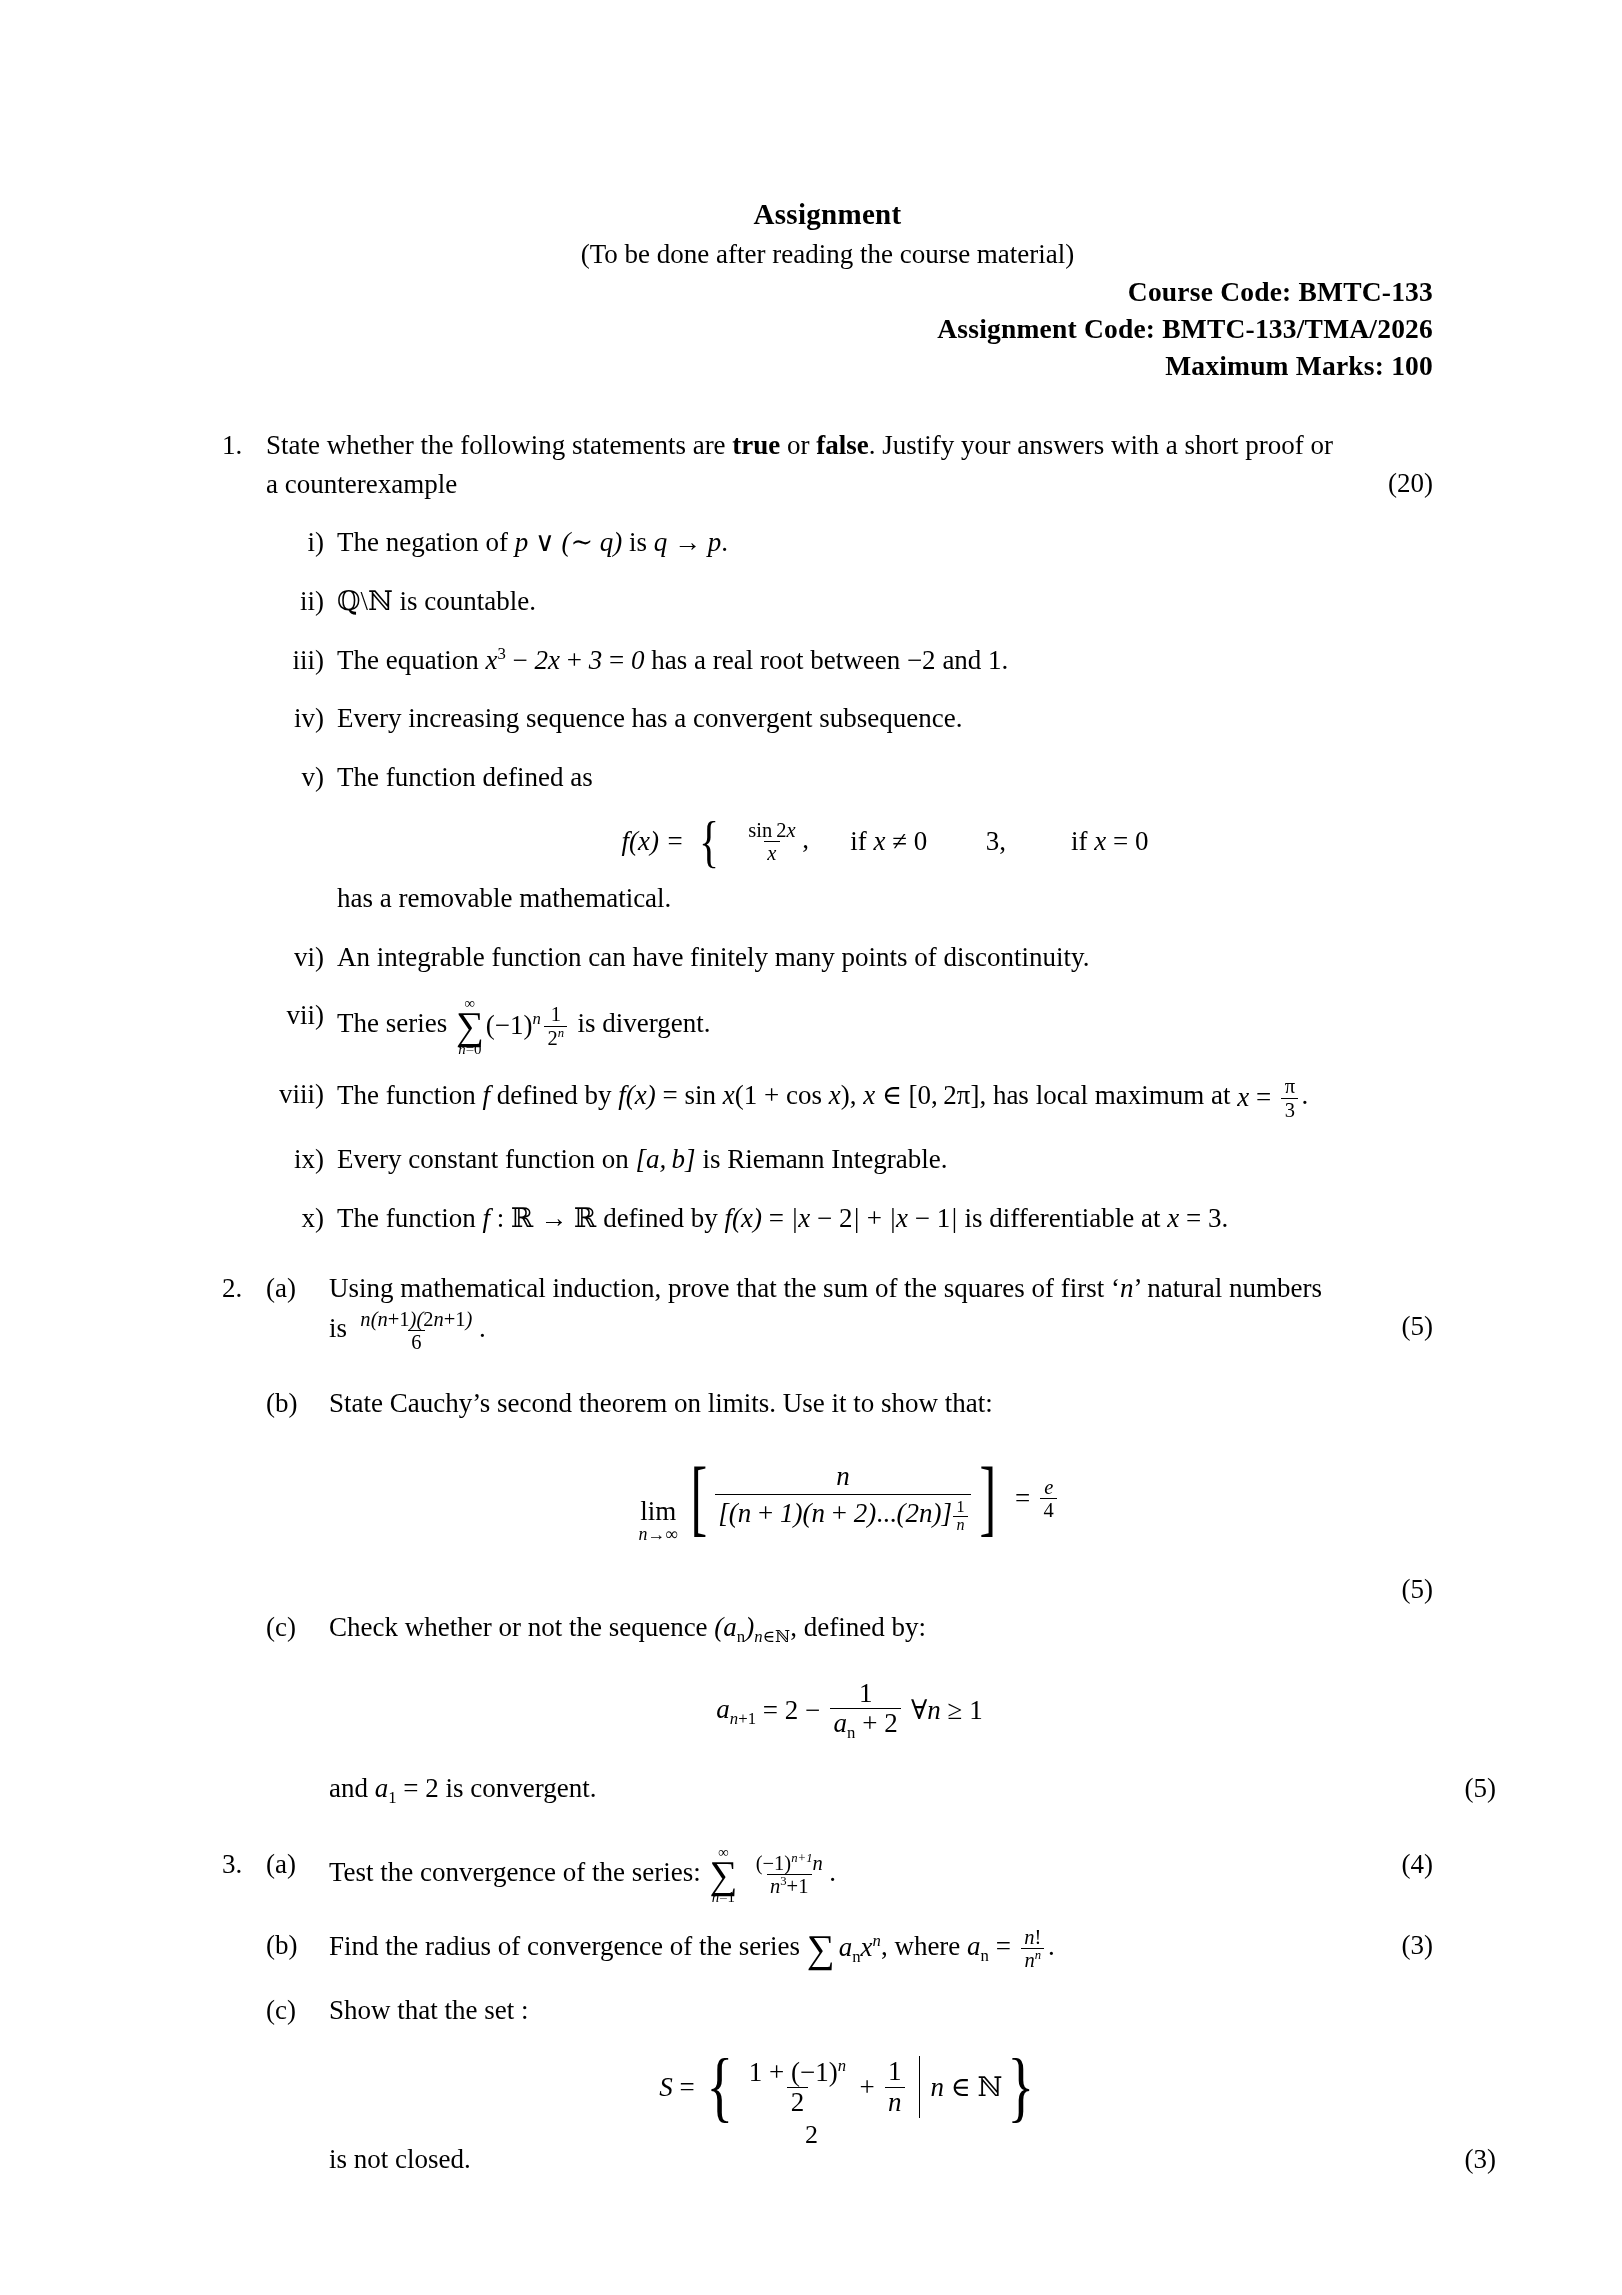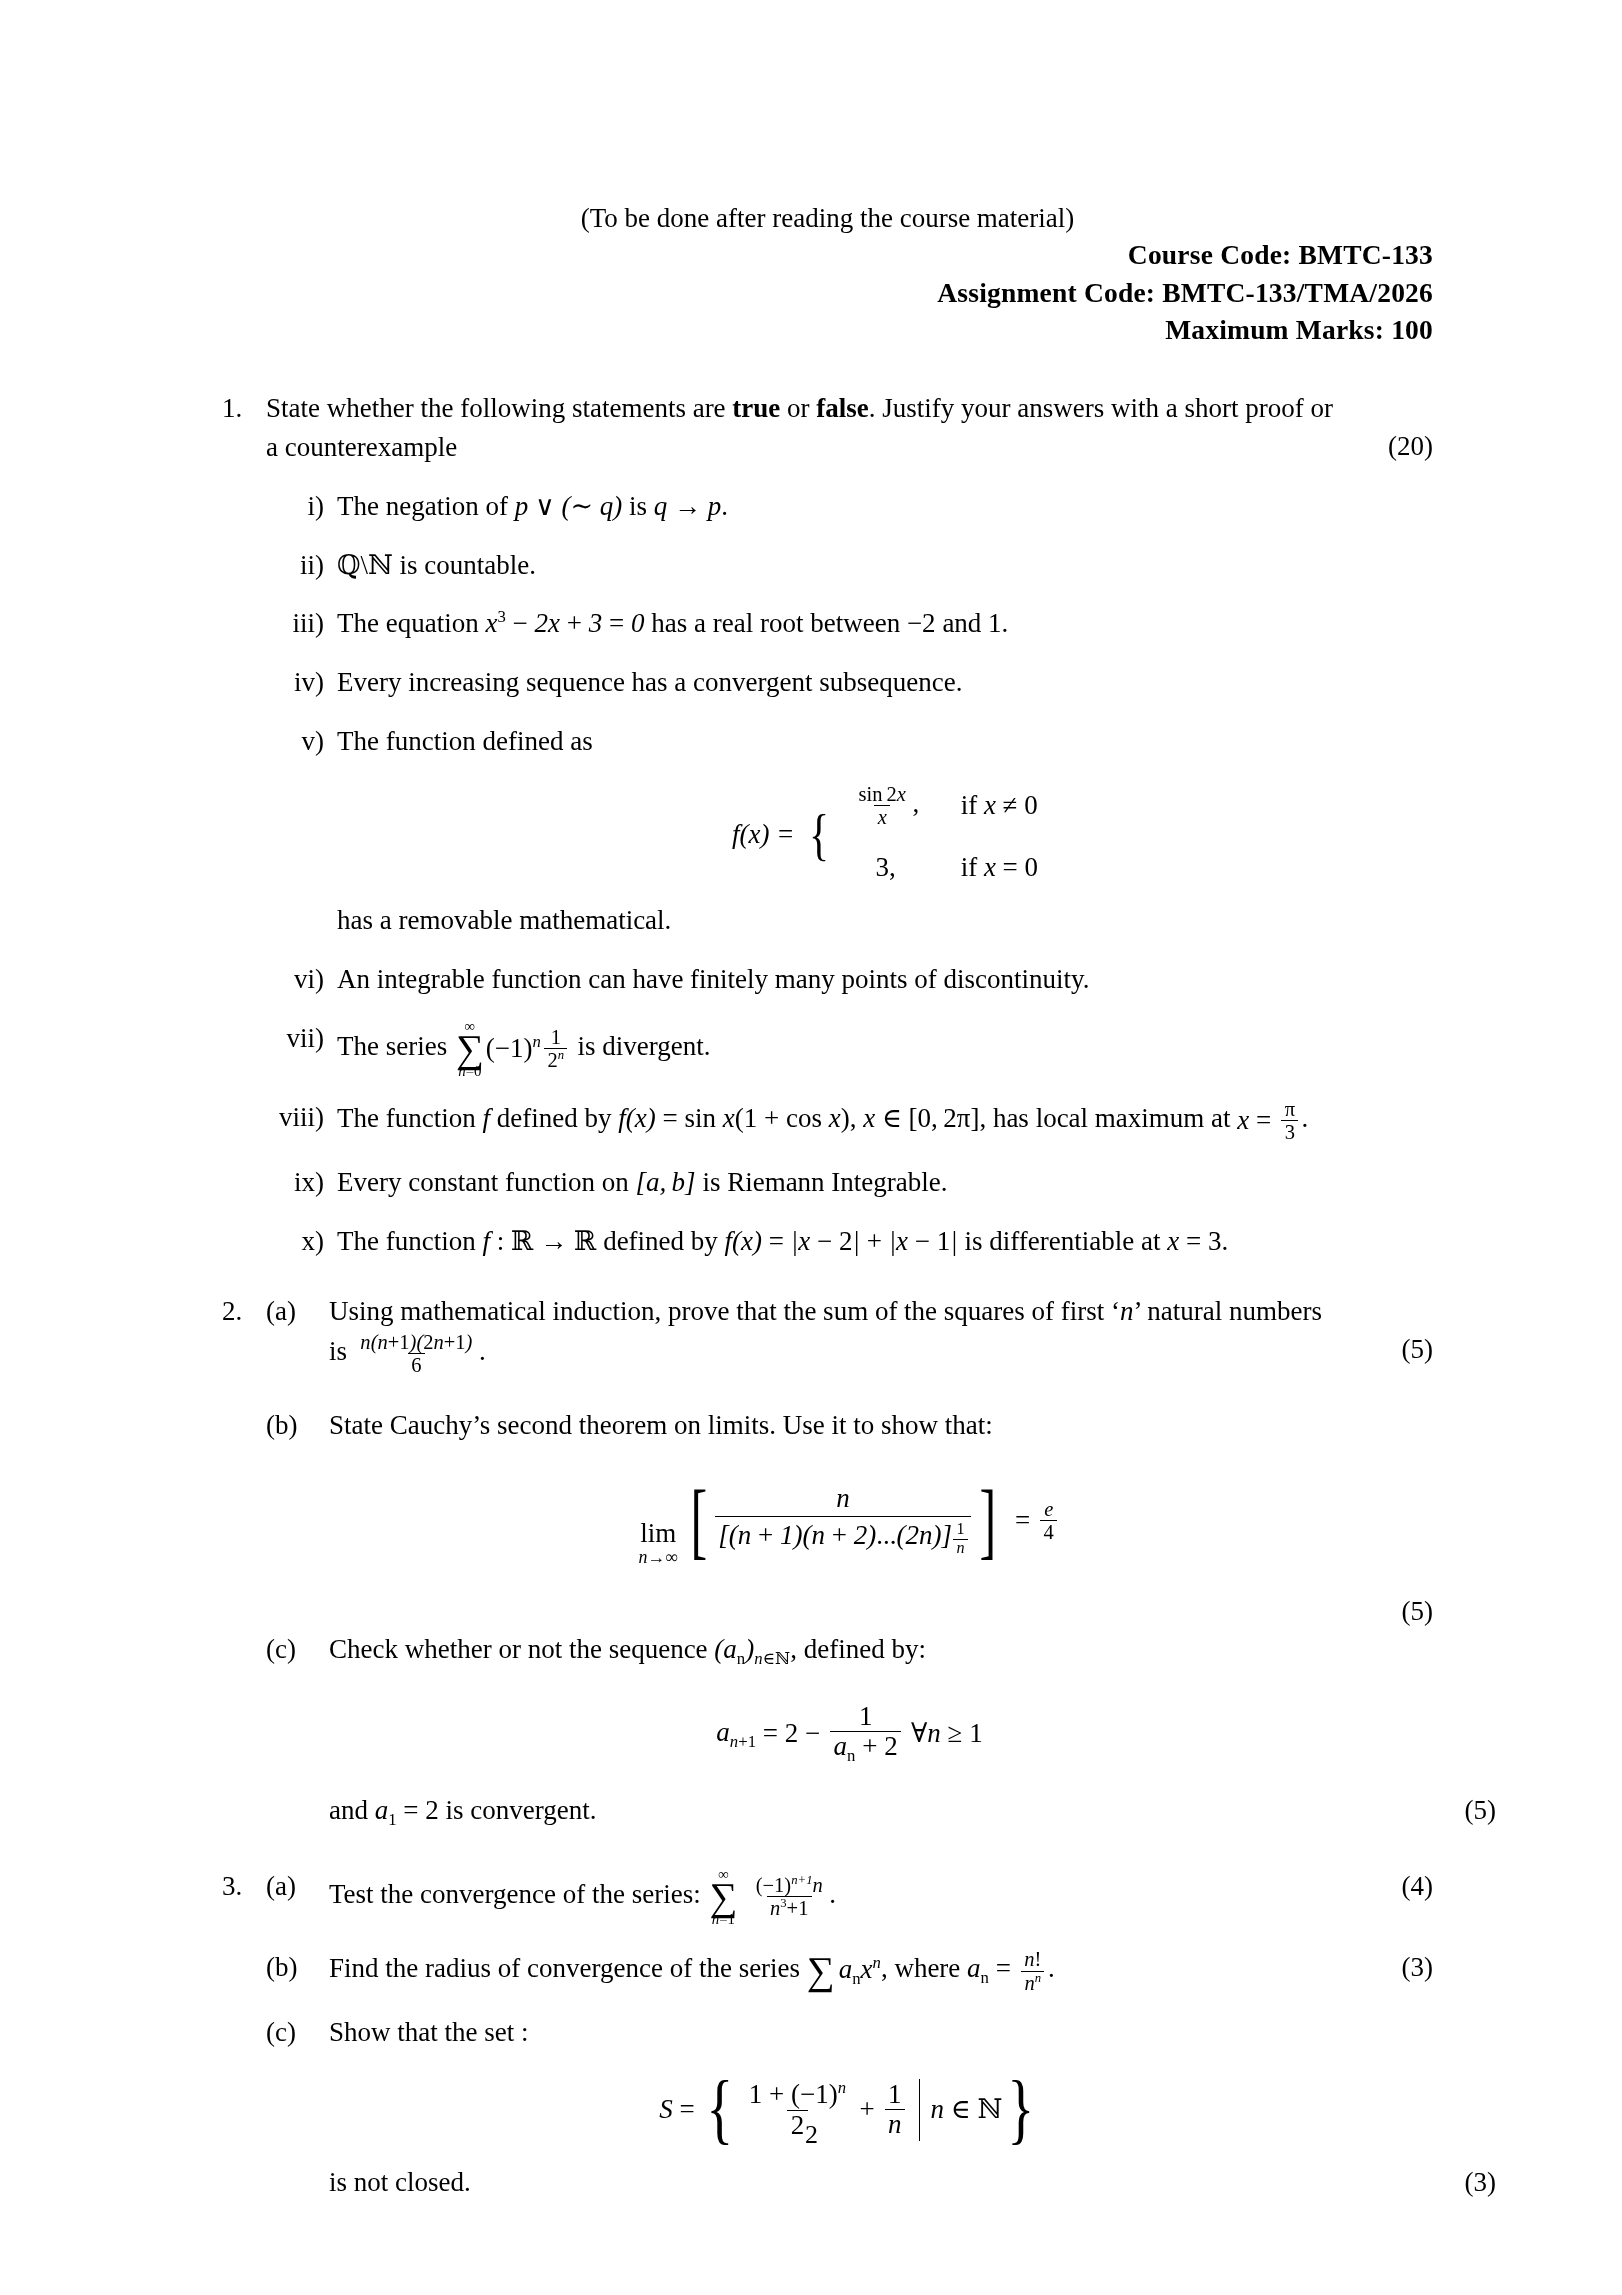--- a/index.html
+++ b/index.html
@@ -168,21 +168,21 @@
     margin: 0 10.5px;
     vertical-align: middle;
   }
   .cases {
     display: inline-flex;
     align-items: center;
     vertical-align: middle;
   }
   .cases-rows {
     display: inline-flex;
-    flex-direction: column;
+    flex-direction: row;
     justify-content: flex-end;
     gap: 19.6px;
     margin-left: 3.9px;
   }
   .cases-row {
     display: flex;
     align-items: center;
     white-space: nowrap;
   }
   .cases-row .lhs { min-width: 98px; }
@@ -217,20 +217,21 @@
     font-size: 26px;
   }
 </style>
 </head>
 <body>
 
 <div class="page">
   <div class="content">
 
     <div class="title-block">
+      <div class="doc-title">Assignment</div>
       <div class="doc-subtitle">(To be done after reading the course material)</div>
     </div>
 
     <div class="meta-block">
       <div>Course Code: BMTC-133</div>
       <div>Assignment Code: BMTC-133/TMA/2026</div>
       <div>Maximum Marks: 100</div>
     </div>
 
     <div class="qblock" style="margin-top:41px;">

